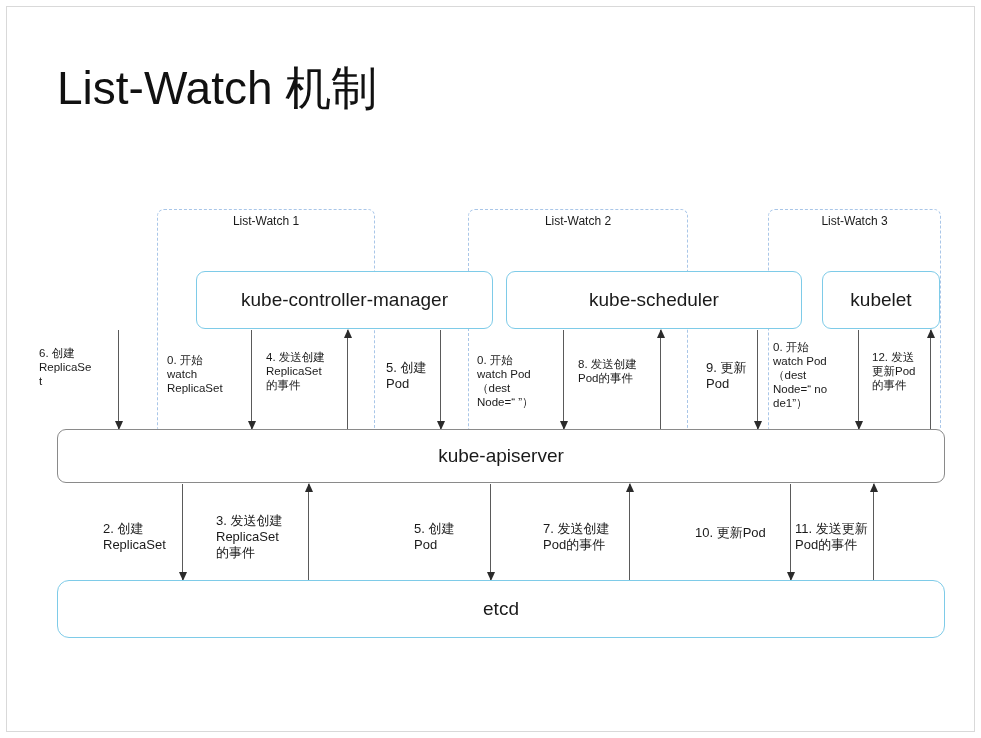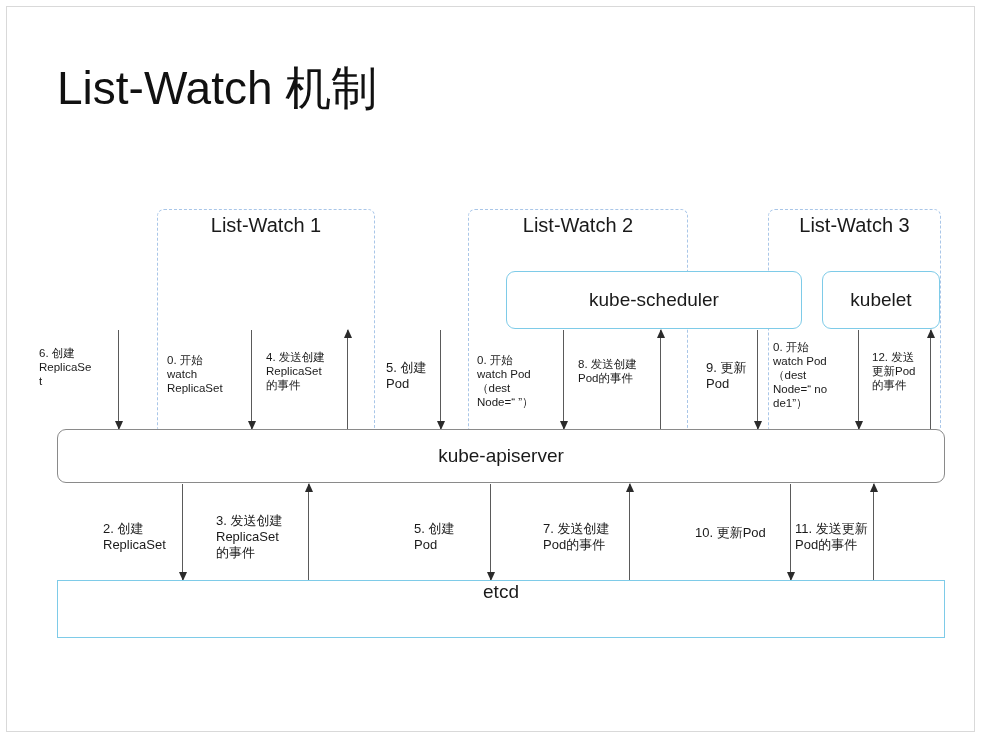--- a/index.html
+++ b/index.html
@@ -44,21 +44,21 @@
     border: 1px dashed #a9c6e8;
     border-radius: 7px;
     box-sizing: border-box;
     background: transparent;
   }
   .group-label {
     position: absolute;
     width: 100%;
     top: 4px;
     text-align: center;
-    font-size: 20px;
+    font-size: 12px;
     color: #1a1a1a;
     white-space: nowrap;
   }
 
   
   .comp-box {
     position: absolute;
     border: 1.6px solid #7ecbe8;
     border-radius: 9px;
     box-sizing: border-box;
@@ -81,25 +81,25 @@
     align-items: center;
     justify-content: center;
     font-size: 19px;
     color: #1a1a1a;
     z-index: 5;
   }
   
   .bar-blue {
     position: absolute;
     border: 1.6px solid #7ecbe8;
-    border-radius: 0;
+    border-radius: 12px;
     box-sizing: border-box;
     background: #ffffff;
     display: flex;
-    align-items: flex-start;
+    align-items: center;
     justify-content: center;
     font-size: 19px;
     color: #1a1a1a;
     z-index: 5;
   }
 
   
   .arrow {
     position: absolute;
     width: 1px;
@@ -145,20 +145,23 @@
   <div class="group-box" style="left:157px; top:209px; width:218px; height:225px;">
     <div class="group-label">List-Watch 1</div>
   </div>
   <div class="group-box" style="left:468px; top:209px; width:220px; height:225px;">
     <div class="group-label">List-Watch 2</div>
   </div>
   <div class="group-box" style="left:768px; top:209px; width:173px; height:225px;">
     <div class="group-label">List-Watch 3</div>
   </div>
 
+  <div class="comp-box" style="left:196px; top:271px; width:297px; height:58px;">
+    <span>kube-controller-manager</span>
+  </div>
   <div class="comp-box" style="left:506px; top:271px; width:296px; height:58px;justify-content:center;">
     <span>kube-scheduler</span>
   </div>
   <div class="comp-box" style="left:822px; top:271px; width:118px; height:58px;">
     <span>kubelet</span>
   </div>
 
   <div class="bar-grey" style="left:57px; top:429px; width:888px; height:54px;">
     <span>kube-apiserver</span>
   </div>

